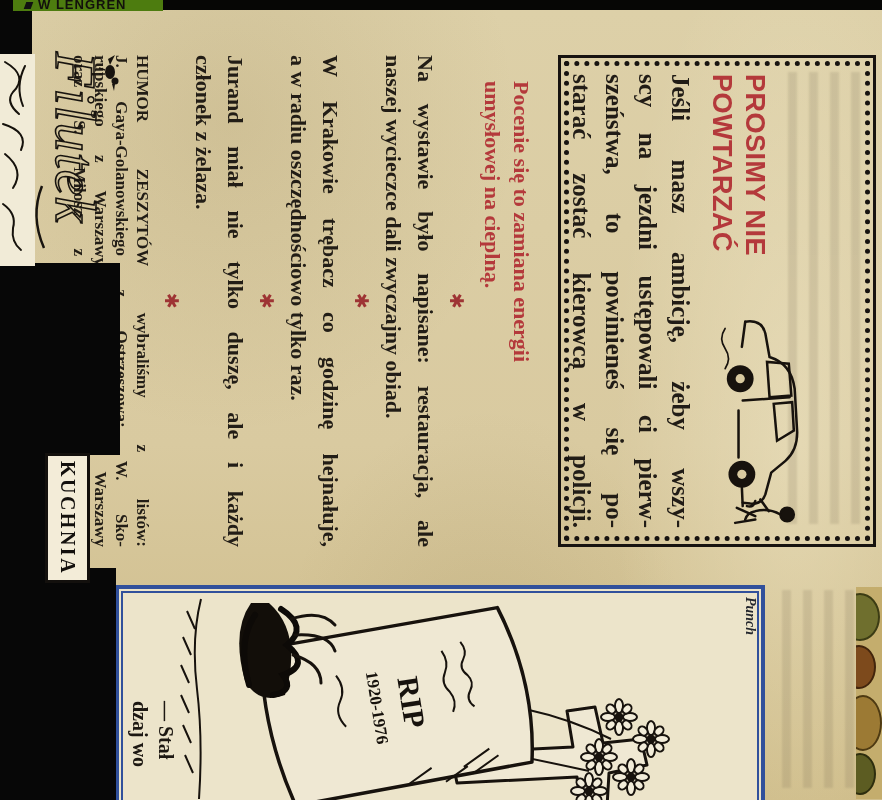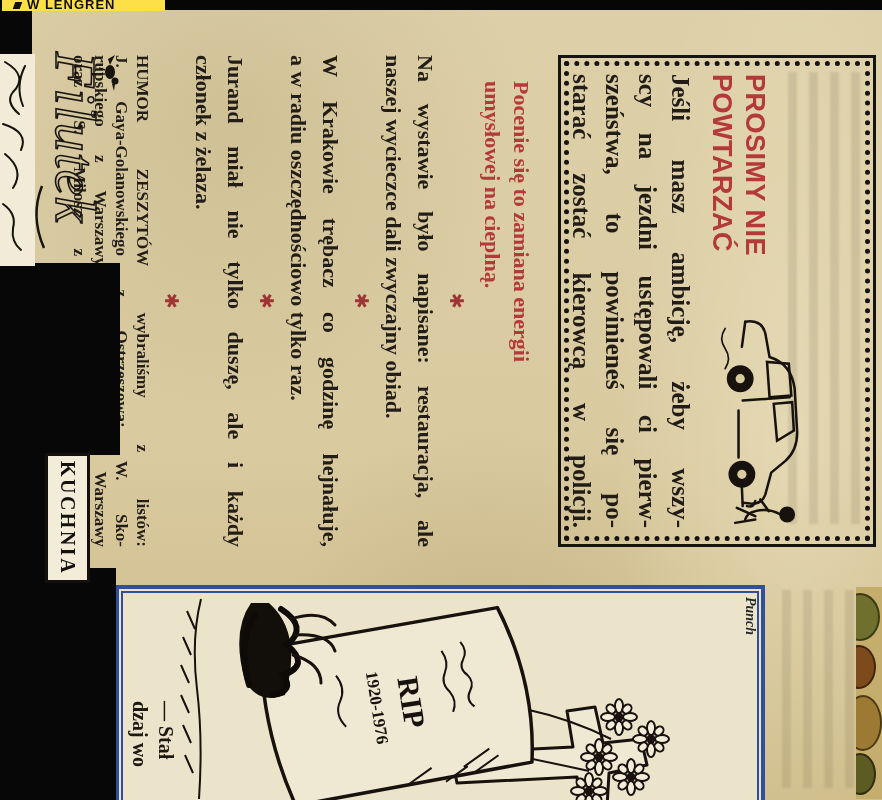--- a/index.html
+++ b/index.html
@@ -70,21 +70,21 @@
 
   .colorstrip{position:absolute;left:577px;top:0;width:212px;height:26px;z-index:6;
               background:#c4ad6d;overflow:hidden;}
   .cb{position:absolute;border-radius:50%;}
   .cb1{left:6px;top:2px;width:44px;height:36px;background:#6f6f2e;border:2px solid #3c3c14;}
   .cb2{left:58px;top:6px;width:40px;height:30px;background:#7d4a1c;border:2px solid #42250c;}
   .cb3{left:108px;top:0;width:52px;height:34px;background:#9c7a34;border:2px solid #4e3a12;}
   .cb4{left:166px;top:6px;width:38px;height:28px;background:#5c5c22;border:2px solid #2e2e0e;}
 
   
-  .edge{position:absolute;left:2px;top:0;width:163px;height:11px;background:#fde047;overflow:hidden;z-index:10;}
+  .edge{position:absolute;left:13px;top:0;width:150px;height:11px;background:#4d7c0f;overflow:hidden;z-index:10;}
   .edge-text{position:relative;top:-3px;left:12px;font-family:"Liberation Sans",sans-serif;
              font-weight:bold;font-size:13px;letter-spacing:1px;color:#12100c;white-space:nowrap;}
   .edge-mark{display:inline-block;width:7px;height:7px;background:#111;margin-right:6px;transform:skewX(-20deg);}
 </style>
 </head>
 <body>
 
 <div class="stage">
 
   <div class="edge">

